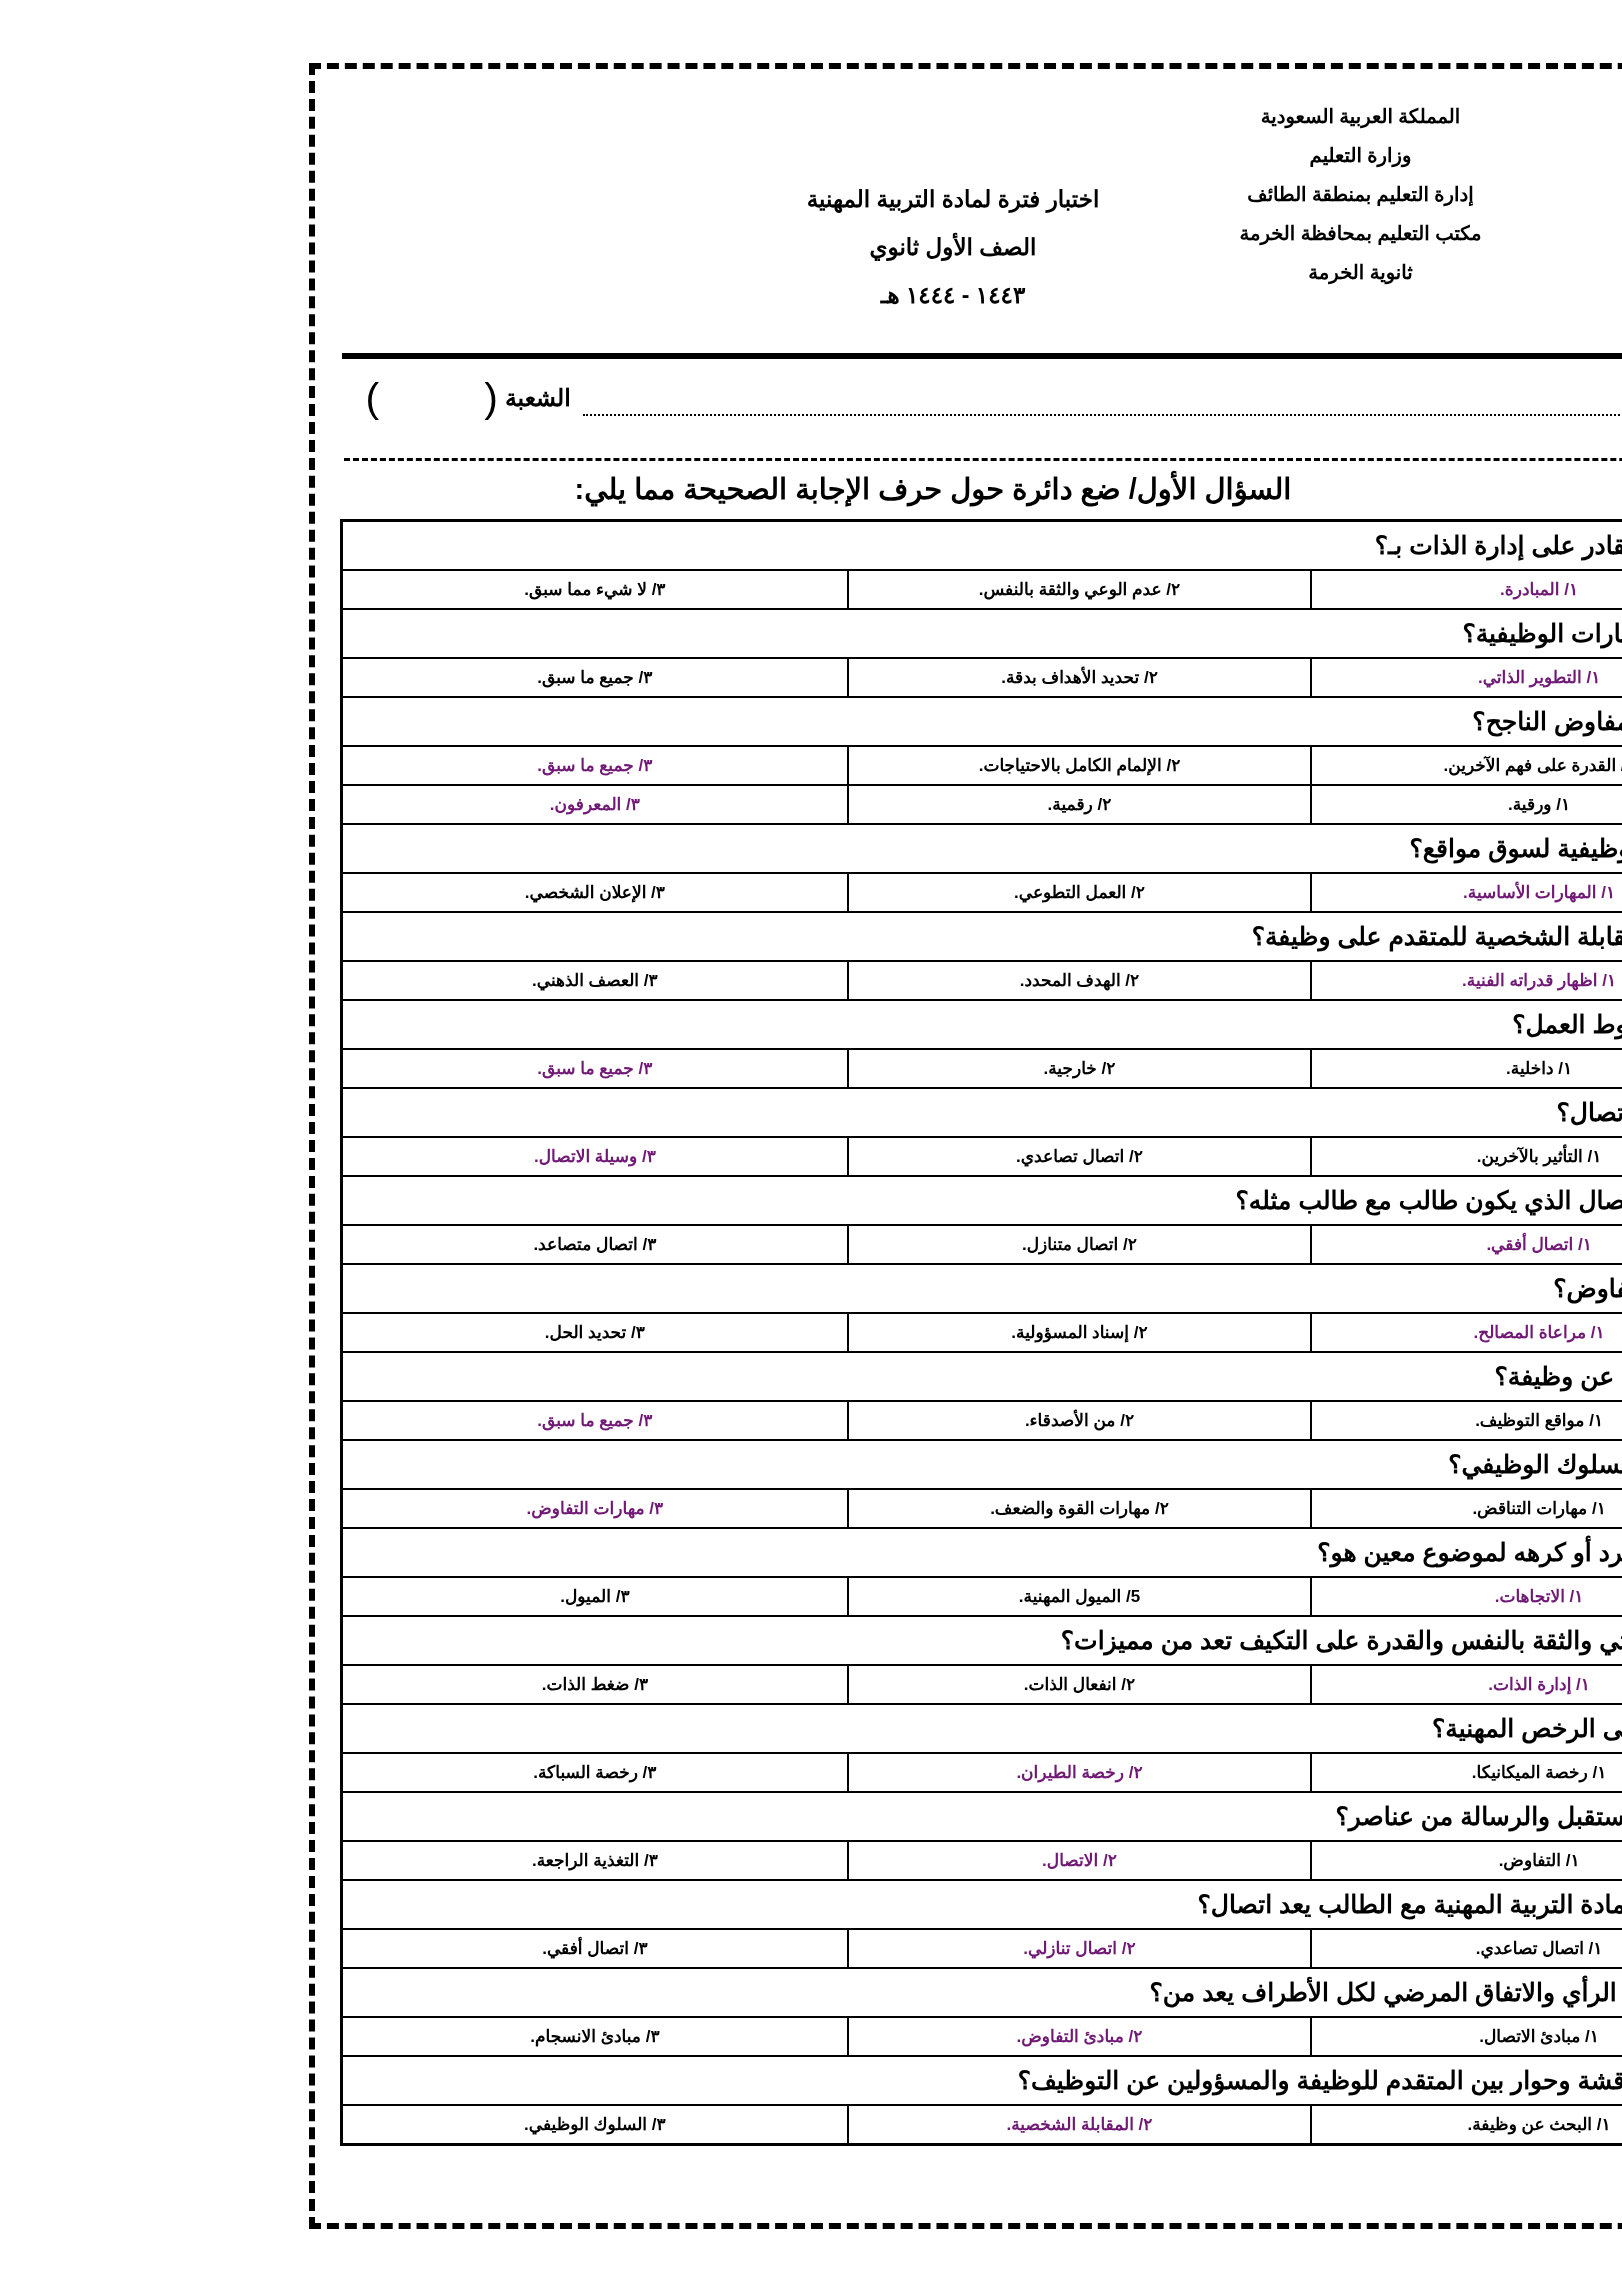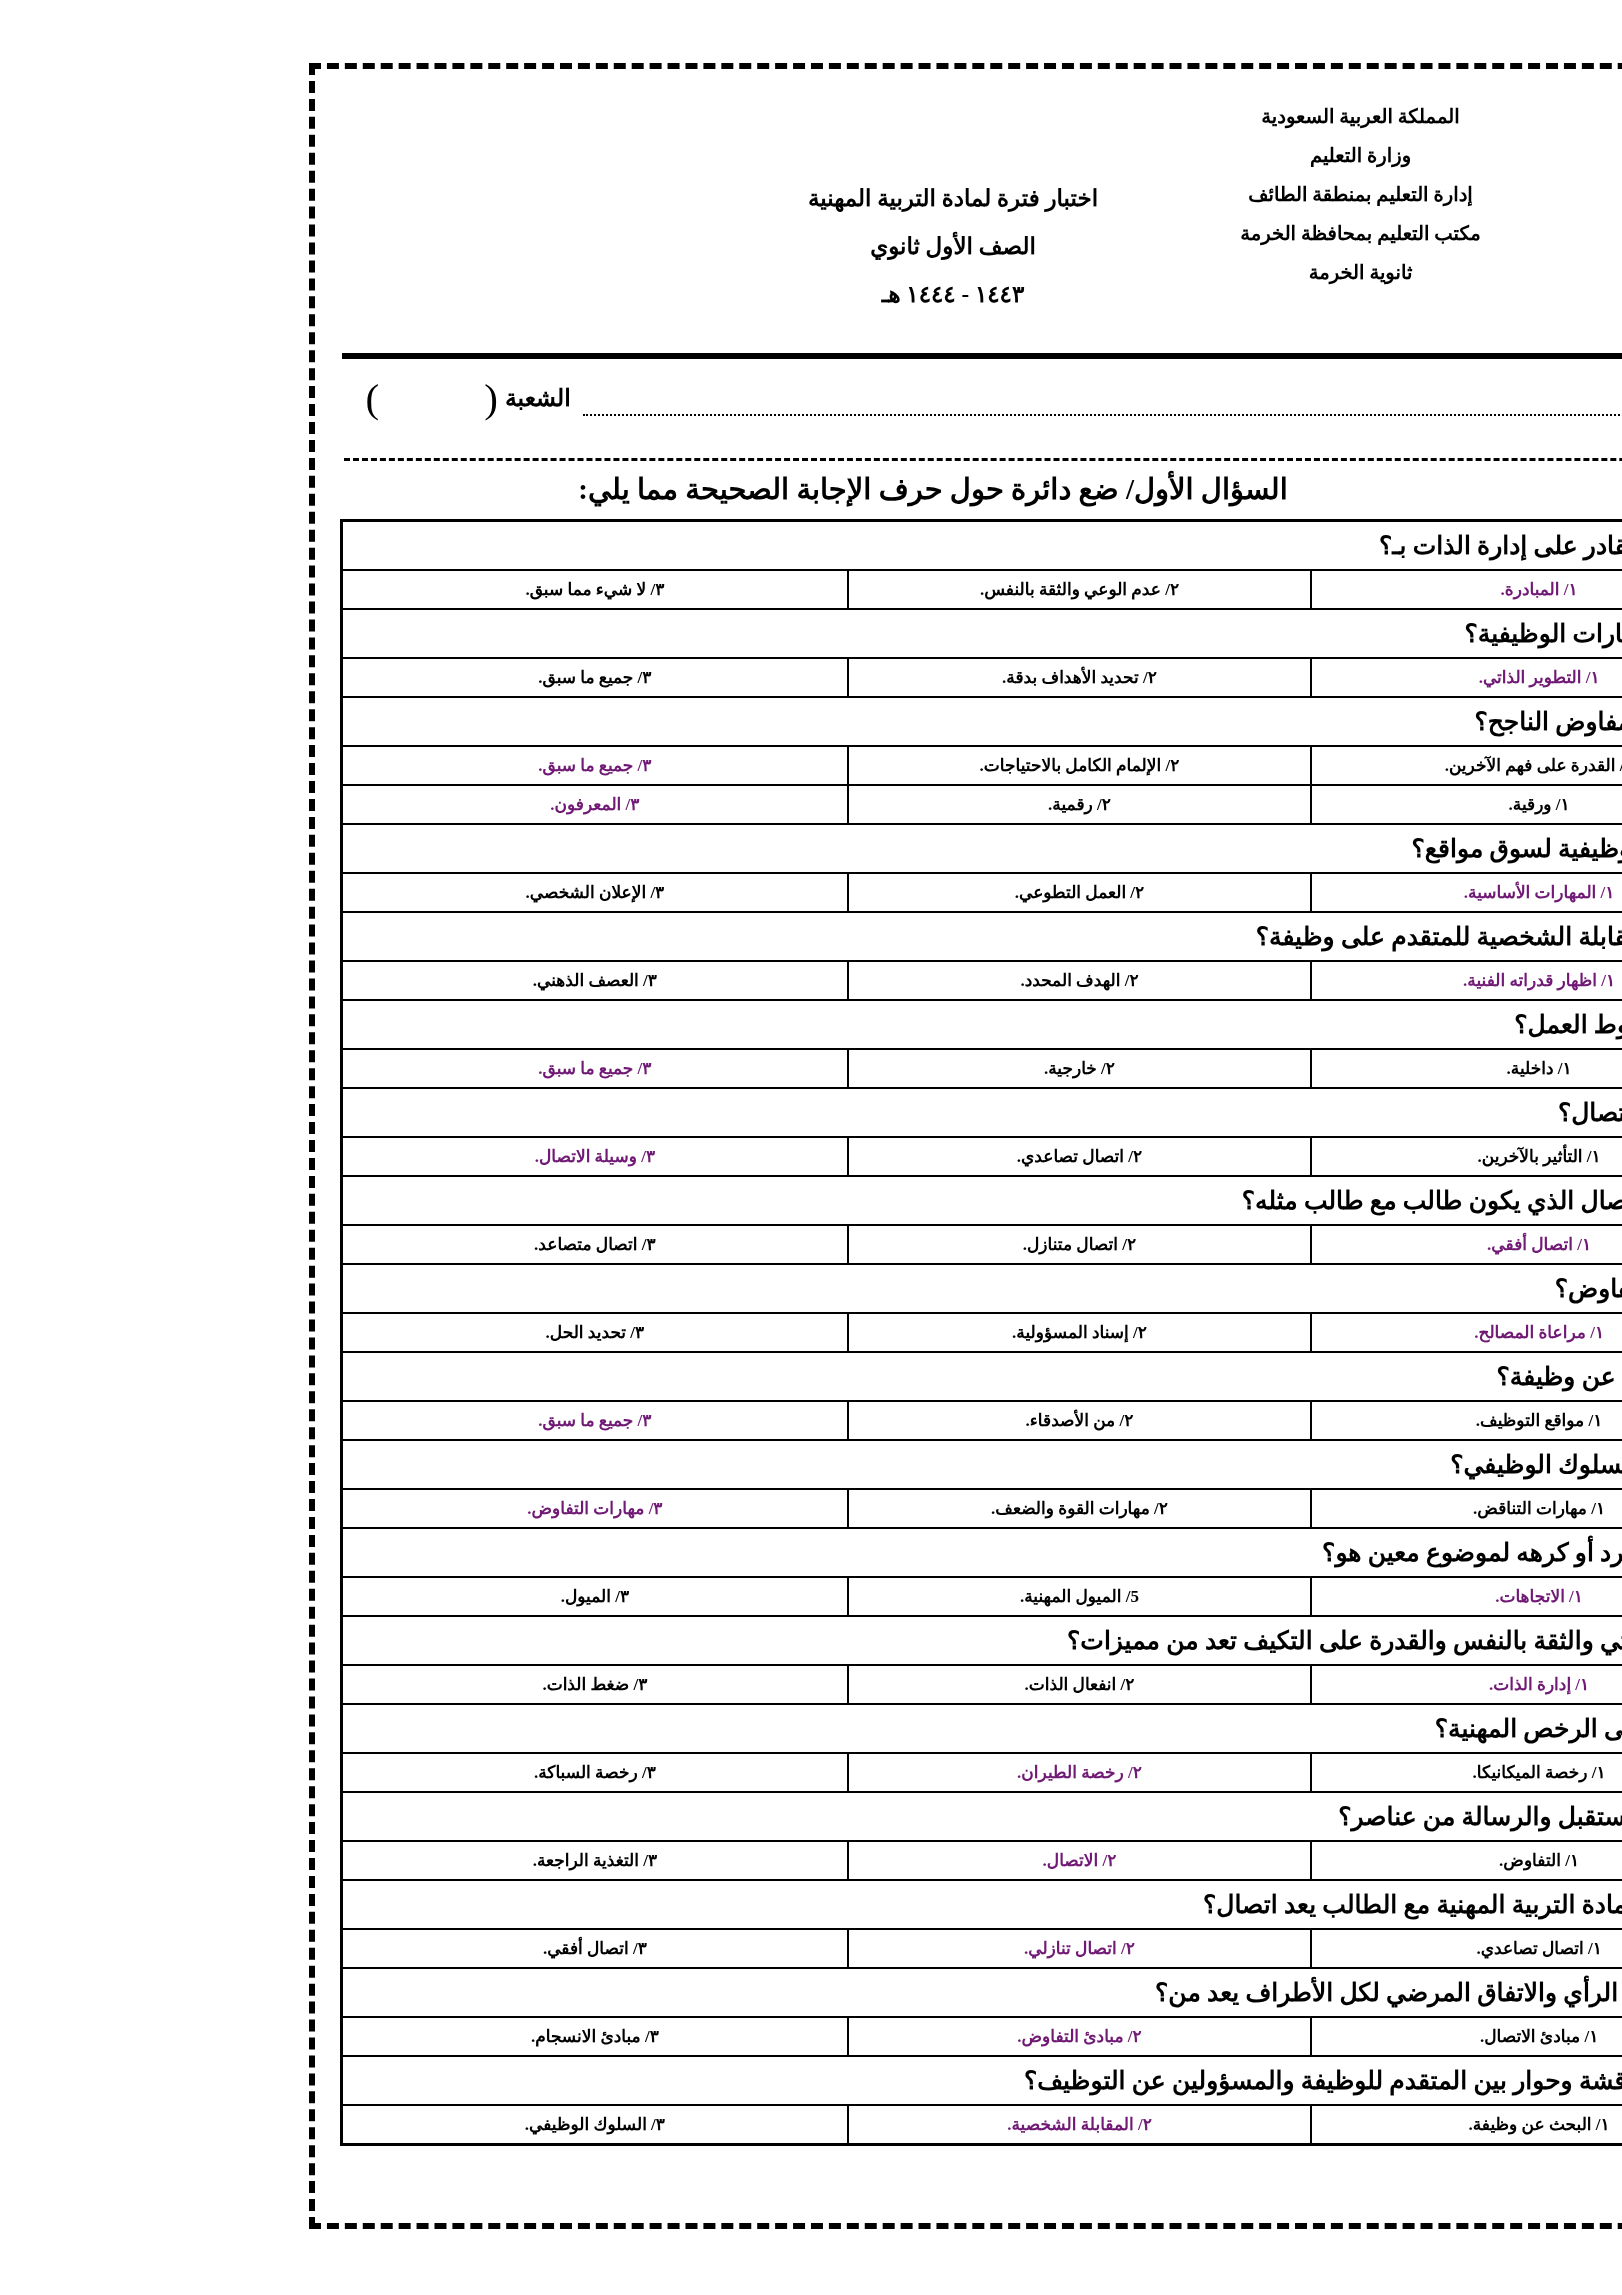--- a/index.html
+++ b/index.html
@@ -1,21 +1,21 @@
 <!DOCTYPE html>
 <html lang="ar" dir="rtl" style="font-size:10.5px"><head>
 <meta charset="utf-8">
 <style>
   html, body { margin: 0; padding: 0; background: #fff; }
   .page {
     position: relative;
     width: 1378px;
     height: 2295px;
     background: #ffffff;
-    font-family: Liberation Serif, serif;
+    font-family: Liberation Sans, sans-serif;
     direction: rtl;
     overflow: hidden;
   }
   .page-border {
     position: absolute;
     left: 65px; top: 63px;
     width: 1500px; height: 2166px;
     border: 6.5px dashed #000;
     box-sizing: border-box;
   }

